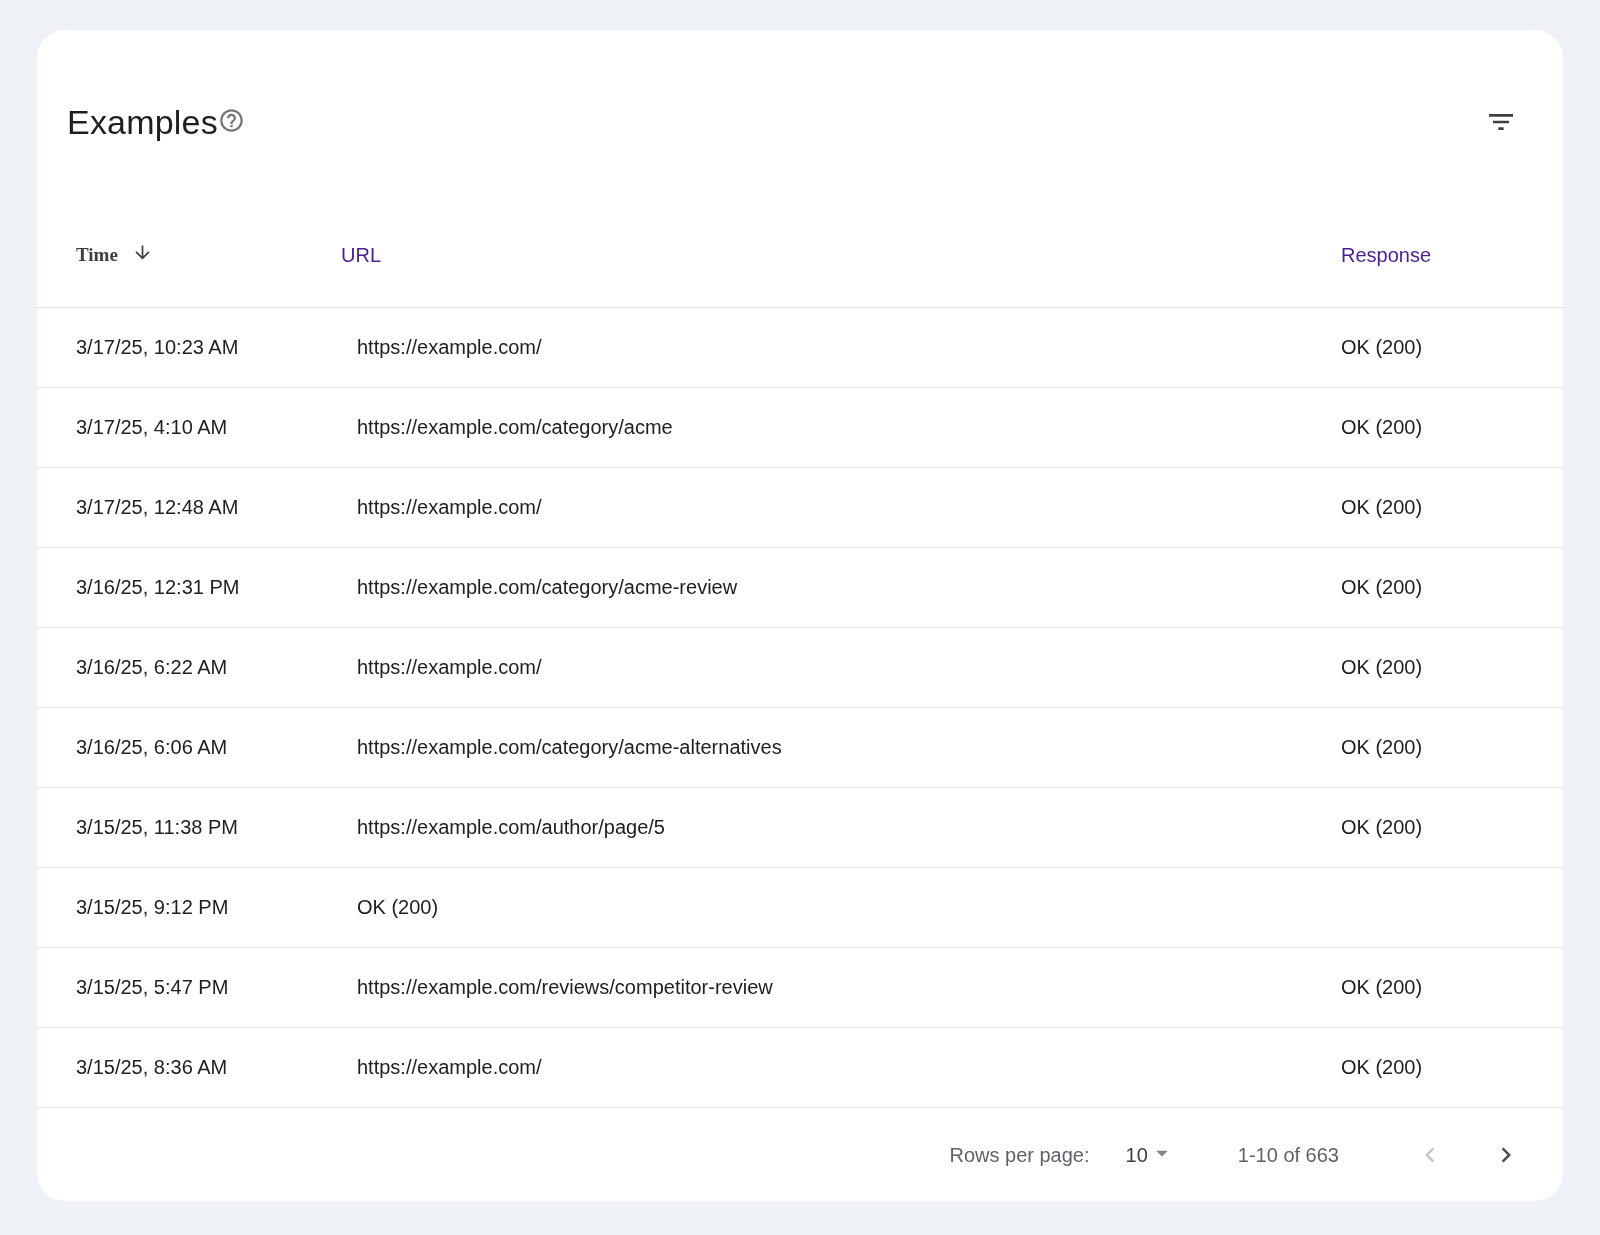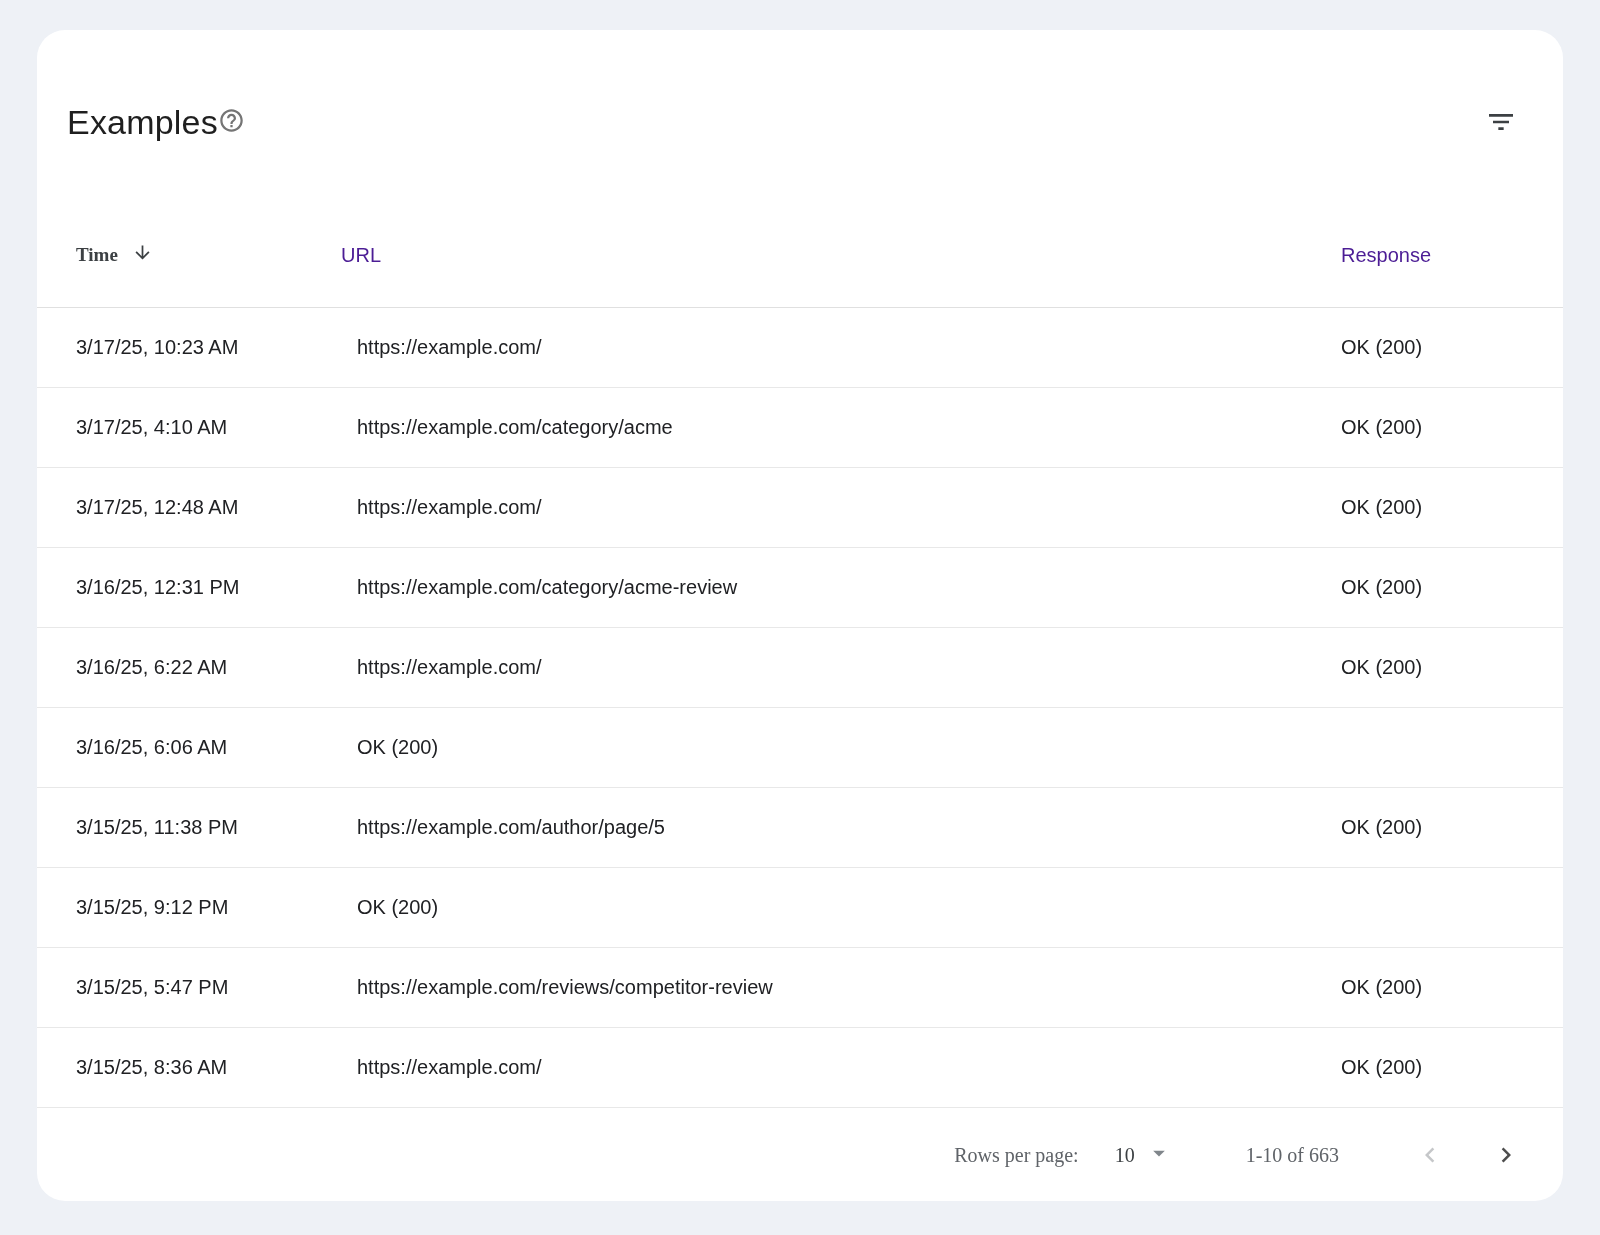--- a/index.html
+++ b/index.html
@@ -75,29 +75,28 @@
   
   .tfoot {
     display:flex;
     align-items:center;
     justify-content:flex-end;
     height:92px;
     flex:0 0 auto;
     padding-right:42px;
     font-size:20px;
     color:#5f6368;
-    font-family:Liberation Serif, serif;
   }
   .rpp-label { margin-right:36px; }
   .rpp-select {
-    display:flex; align-items:center; gap:10px;
+    display:flex; align-items:center; 
     margin-right:62px; cursor:pointer;
   }
   .rpp-value { color:#3c4043; }
-  .range-label { margin-right:76px;margin-left:11px; }
+  .range-label { margin-right:76px; }
   .pager-nav { display:flex; align-items:center; gap:46px; }
   .pager-btn svg { display:block; }
   .pager-btn { cursor:pointer; }
   .pager-btn.disabled { cursor:default; }
   .pager-btn.disabled svg path { fill:#c5c7c9; }
 </style>
 </head>
 <body>
 
 <div class="card">
@@ -159,20 +158,21 @@
       <div class="col-url">https://example.com/category/acme-review</div>
       <div class="col-resp">OK (200)</div>
     </div>
     <div class="trow">
       <div class="col-time">3/16/25, 6:22 AM</div>
       <div class="col-url">https://example.com/</div>
       <div class="col-resp">OK (200)</div>
     </div>
     <div class="trow">
       <div class="col-time">3/16/25, 6:06 AM</div>
+      <div class="col-url">https://example.com/category/acme-alternatives</div>
       <div class="col-resp">OK (200)</div>
     </div>
     <div class="trow">
       <div class="col-time">3/15/25, 11:38 PM</div>
       <div class="col-url">https://example.com/author/page/5</div>
       <div class="col-resp">OK (200)</div>
     </div>
     <div class="trow">
       <div class="col-time">3/15/25, 9:12 PM</div>
       <div class="col-resp">OK (200)</div>

